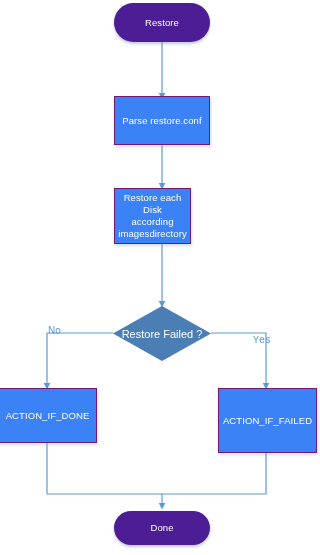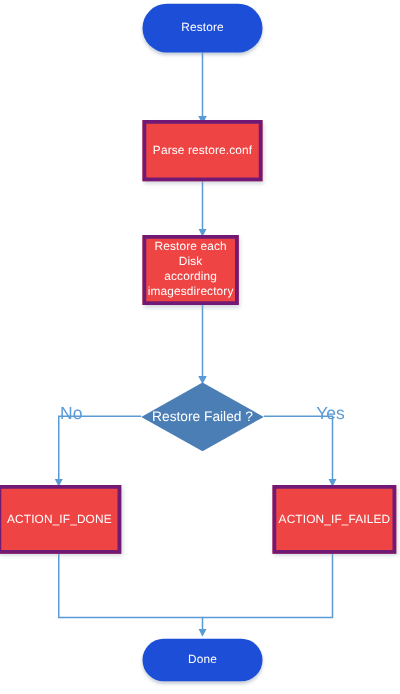--- a/index.html
+++ b/index.html
@@ -31,27 +31,27 @@
     align-items: center;
     justify-content: center;
     text-align: center;
     color: #ffffff;
     font-size: 9.5px;
     line-height: 12px;
     letter-spacing: 0.1px;
     z-index: 2;
   }
   .terminator {
-    background: #1d4ed8;
+    background: #4c1d95;
     border-radius: 24px;
     box-shadow: 0 2px 3px rgba(120,140,160,0.45);
   }
   .process {
-    background: #ef4444;
-    border: 3px solid #701a75;
+    background: #3b82f6;
+    border: 1px solid #701a75;
     box-shadow: 1px 2px 3px rgba(150,165,180,0.40);
     justify-content: center;
   }
   .decision-wrap {
     position: absolute;
     z-index: 2;
   }
   .decision-label {
     position: absolute;
     left: 0;
@@ -62,21 +62,21 @@
     align-items: center;
     justify-content: center;
     color: #ffffff;
     font-size: 11px;
     line-height: 12px;
     text-align: center;
   }
   .edge-label {
     position: absolute;
     color: #5B9BD5;
-    font-size: 14px;
+    font-size: 10px;
     line-height: 11px;
     z-index: 3;
     white-space: nowrap;
   }
   .node-text {
     display: block;
     white-space: pre-line;
     padding: 0 3px;
   }
 </style>
@@ -123,27 +123,27 @@
 
   <div class="decision-wrap" style="left:113px; top:306px; width:98px; height:55px;">
     <svg width="98" height="55" viewBox="0 0 98 55" xmlns="http://www.w3.org/2000/svg">
       <polygon points="49,0 98,27.5 49,55 0,27.5" fill="#4A7EB5"></polygon>
     </svg>
     <div class="decision-label">Restore Failed ?</div>
   </div>
 
   <div class="edge-label" style="left:48px; top:325px;">No</div>
 
-  <div class="edge-label" style="left:253px; top:325px;">Yes</div>
+  <div class="edge-label" style="left:253px; top:335px;font-family:Liberation Mono, monospace;">Yes</div>
 
   <div class="node process" style="left:-2px; top:388px; width:99px; height:55px;">
     <span class="node-text">ACTION_IF_DONE</span>
   </div>
 
-  <div class="node process" style="left:218px; top:388px; width:99px; height:55px;">
+  <div class="node process" style="left:218px; top:388px; width:99px; height:65px;">
     <span class="node-text">ACTION_IF_FAILED</span>
   </div>
 
   <div class="node terminator" style="left:114px; top:511px; width:96px; height:34px;">
     <span class="node-text">Done</span>
   </div>
 
 </div>
 
 </body></html>

